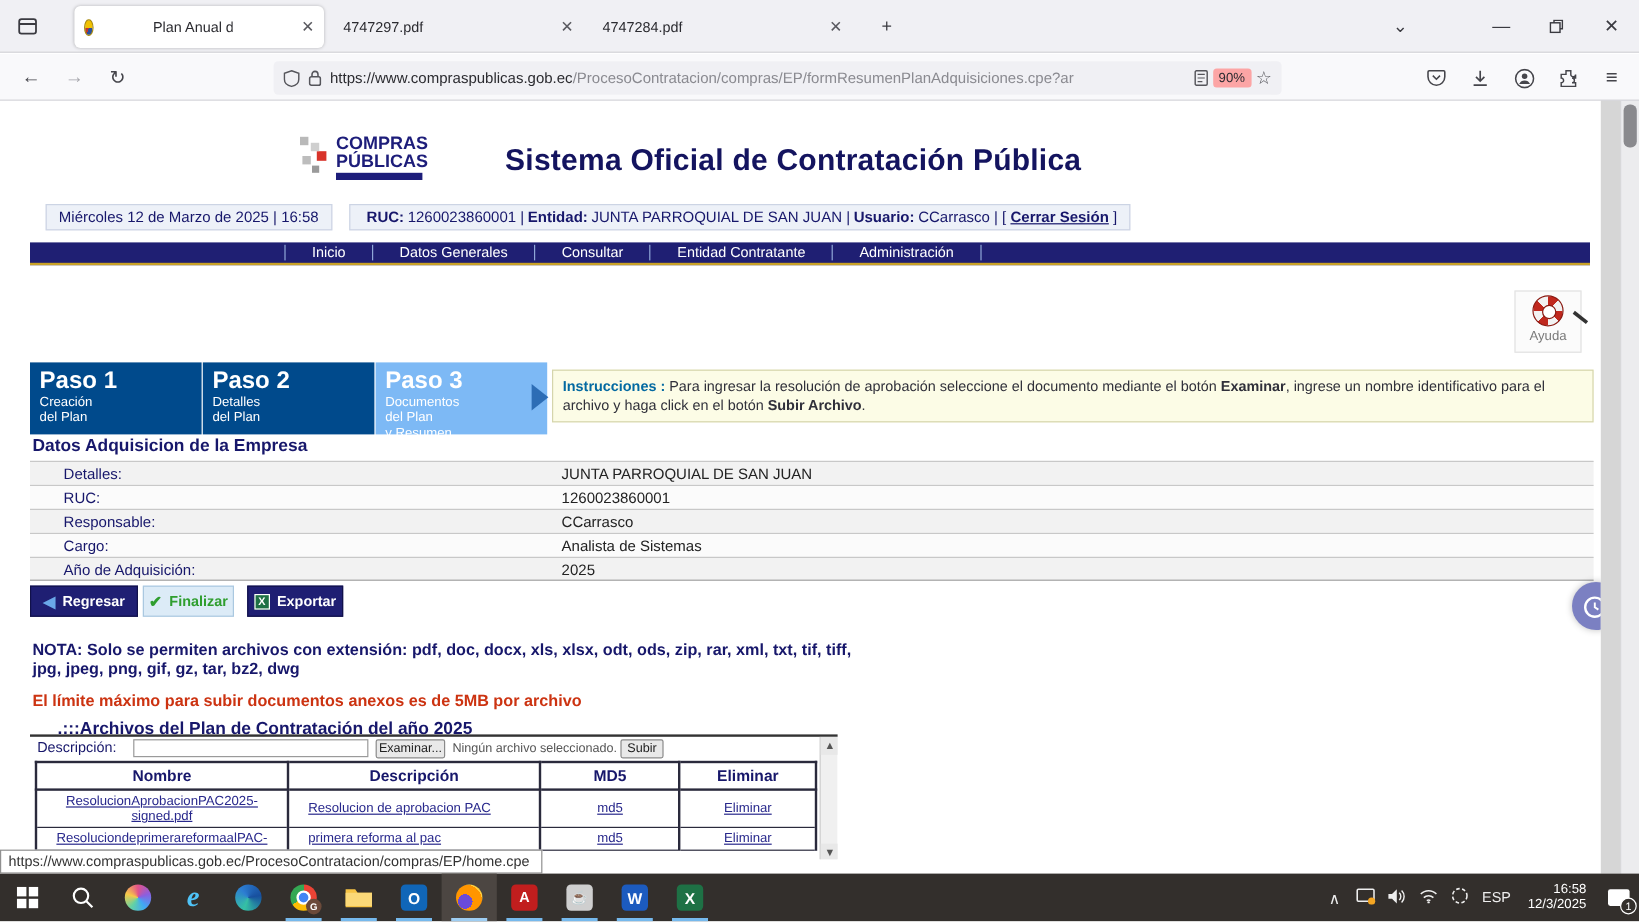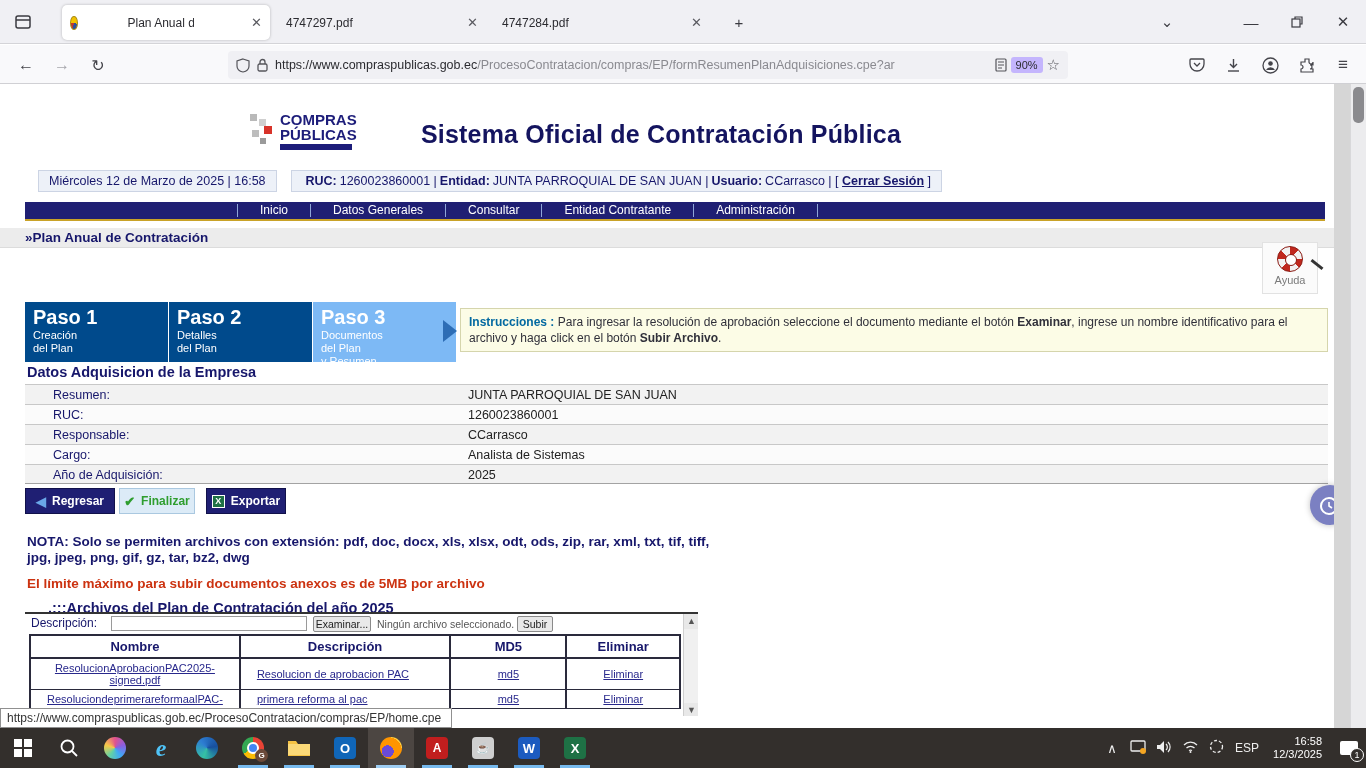--- a/index.html
+++ b/index.html
@@ -17,21 +17,21 @@
       background:conic-gradient(#f2c200 0 30%, #2a4fa0 30% 55%, #c0392b 55% 75%, #f2c200 75% 100%); border:1px solid #a88a10; }
   .tab .ttl { white-space:nowrap; overflow:hidden; }
   .tab .x { margin-left:14px; color:#5a5a60; font-size:13px; }
   .chromebtn { color:#3a3a40; font-size:15px; display:flex; align-items:center; justify-content:center; width:30px; height:28px; top:8px; }
   #toolbar { position:absolute; left:0; top:45px; width:1366px; height:39px; background:#f9f9fb; border-bottom:1px solid #d0d0d4; }
   .navbtn { top:6px; width:28px; height:28px; display:flex; align-items:center; justify-content:center; font-size:16px; color:#45454b; }
   .navbtn.dim { color:#a6a6ac; }
   #urlbox { left:228px; top:6px; width:840px; height:28px; background:#f0f0f4; border-radius:4px; display:flex; align-items:center; padding:0 8px; }
   #urlbox .url { font-size:12.5px; color:#8a8a90; white-space:nowrap; overflow:hidden; flex:1; }
   #urlbox .url b { color:#2b2b30; font-weight:normal; }
-  .zoombadge { background:#c4b5fd; border-radius:3px; font-size:11px; color:#2b2b30; padding:2px 5px; margin:0 4px; }
+  .zoombadge { background:#fca5a5; border-radius:3px; font-size:11px; color:#2b2b30; padding:2px 5px; margin:0 4px; }
   .tbicon { top:8px; width:26px; height:24px; display:flex; align-items:center; justify-content:center; color:#45454b; }
 
   
   #content { position:absolute; left:0; top:84px; width:1334px; height:644px; background:#fff; overflow:hidden; }
   #gutter { position:absolute; left:1334px; top:84px; width:16px; height:644px; background:#d6d6d6; }
   #pagescroll { position:absolute; left:1350px; top:84px; width:16px; height:644px; background:#ececee; border-left:1px solid #d8d8da; }
   #pagescroll .thumb { position:absolute; left:2px; top:3px; width:11px; height:36px; background:#8a8a8e; border-radius:5px; }
   #brandtitle { left:0; right:12px; top:36px; text-align:center; font-size:25px; font-weight:bold; color:#14145f; letter-spacing:.2px; }
   #sercop { left:250px; top:26px; width:130px; }
   #sercop .blocks { position:absolute; left:0; top:4px; width:26px; height:34px;
@@ -232,23 +232,20 @@
     </div>
 
     <div id="mainnav" class="abs">
       <span class="navitem">Inicio</span>
       <span class="navitem">Datos Generales</span>
       <span class="navitem">Consultar</span>
       <span class="navitem">Entidad Contratante</span>
       <span class="navitem">Administración</span>
     </div>
 
-    <div id="crumb" class="abs">
-      <span>»Plan Anual de Contratación</span>
-    </div>
 
     <div id="ayuda" class="abs">
       <div class="lifebuoy">
           <div class="wand"></div>
         </div>
       <div class="lbl">Ayuda</div>
     </div>
 
     <div class="abs step" style="left:25px;">
       <div class="st">Paso 1</div>
@@ -265,21 +262,21 @@
     <div id="steparrow" class="abs"></div>
 
     <div id="instr" class="abs">
       <span class="il">Instrucciones :</span>
       <span>Para ingresar la resolución de aprobación seleccione el documento mediante el botón </span><b>Examinar</b><span>, ingrese un nombre identificativo para el archivo y haga click en el botón </span><b>Subir Archivo</b><span>.</span>
     </div>
 
     <div id="dhead" class="abs">Datos Adquisicion de la Empresa</div>
     <div id="dtable" class="abs">
       <div class="drow">
-          <span class="dl">Resumen:</span>
+          <span class="dl">Detalles:</span>
           <span class="dv">JUNTA PARROQUIAL DE SAN JUAN</span>
         </div>
       <div class="drow">
           <span class="dl">RUC:</span>
           <span class="dv">1260023860001</span>
         </div>
       <div class="drow">
           <span class="dl">Responsable:</span>
           <span class="dv">CCarrasco</span>
         </div>

